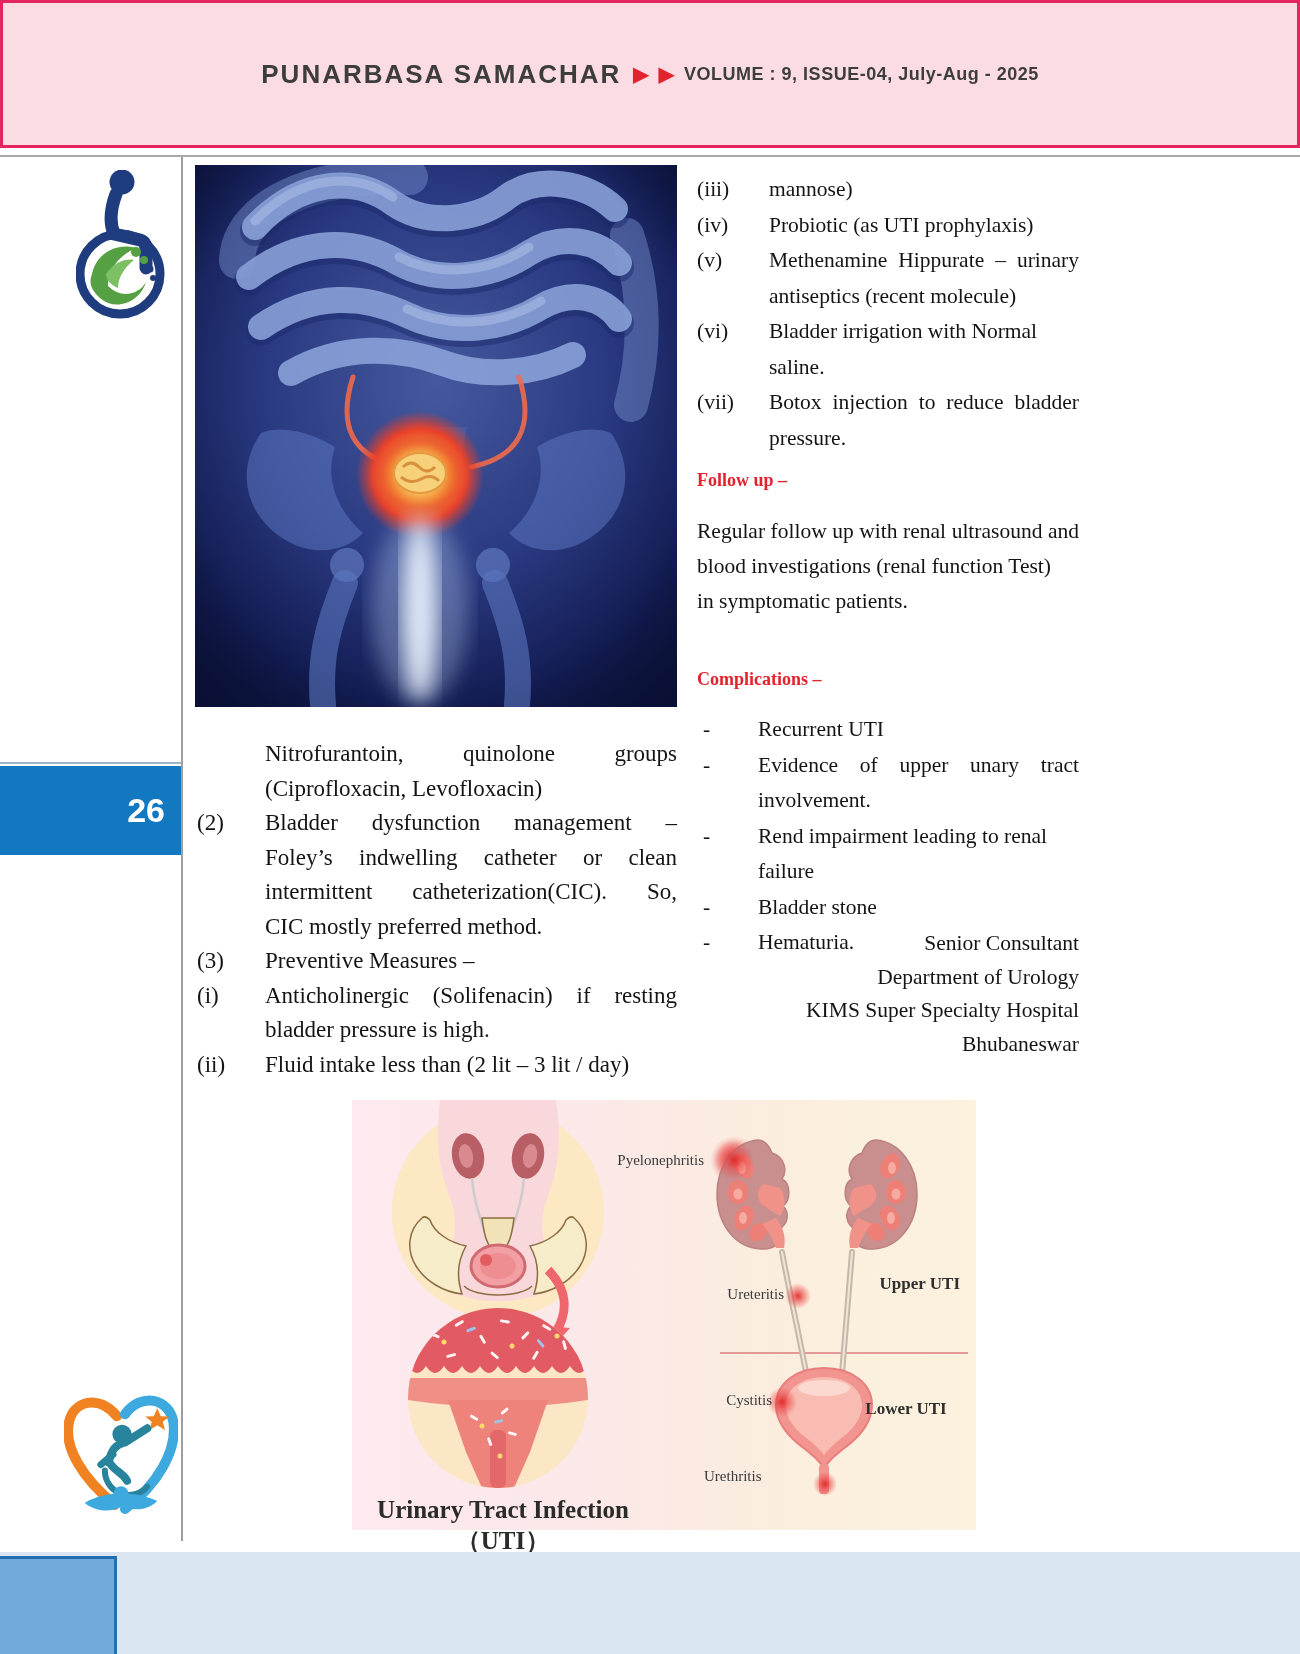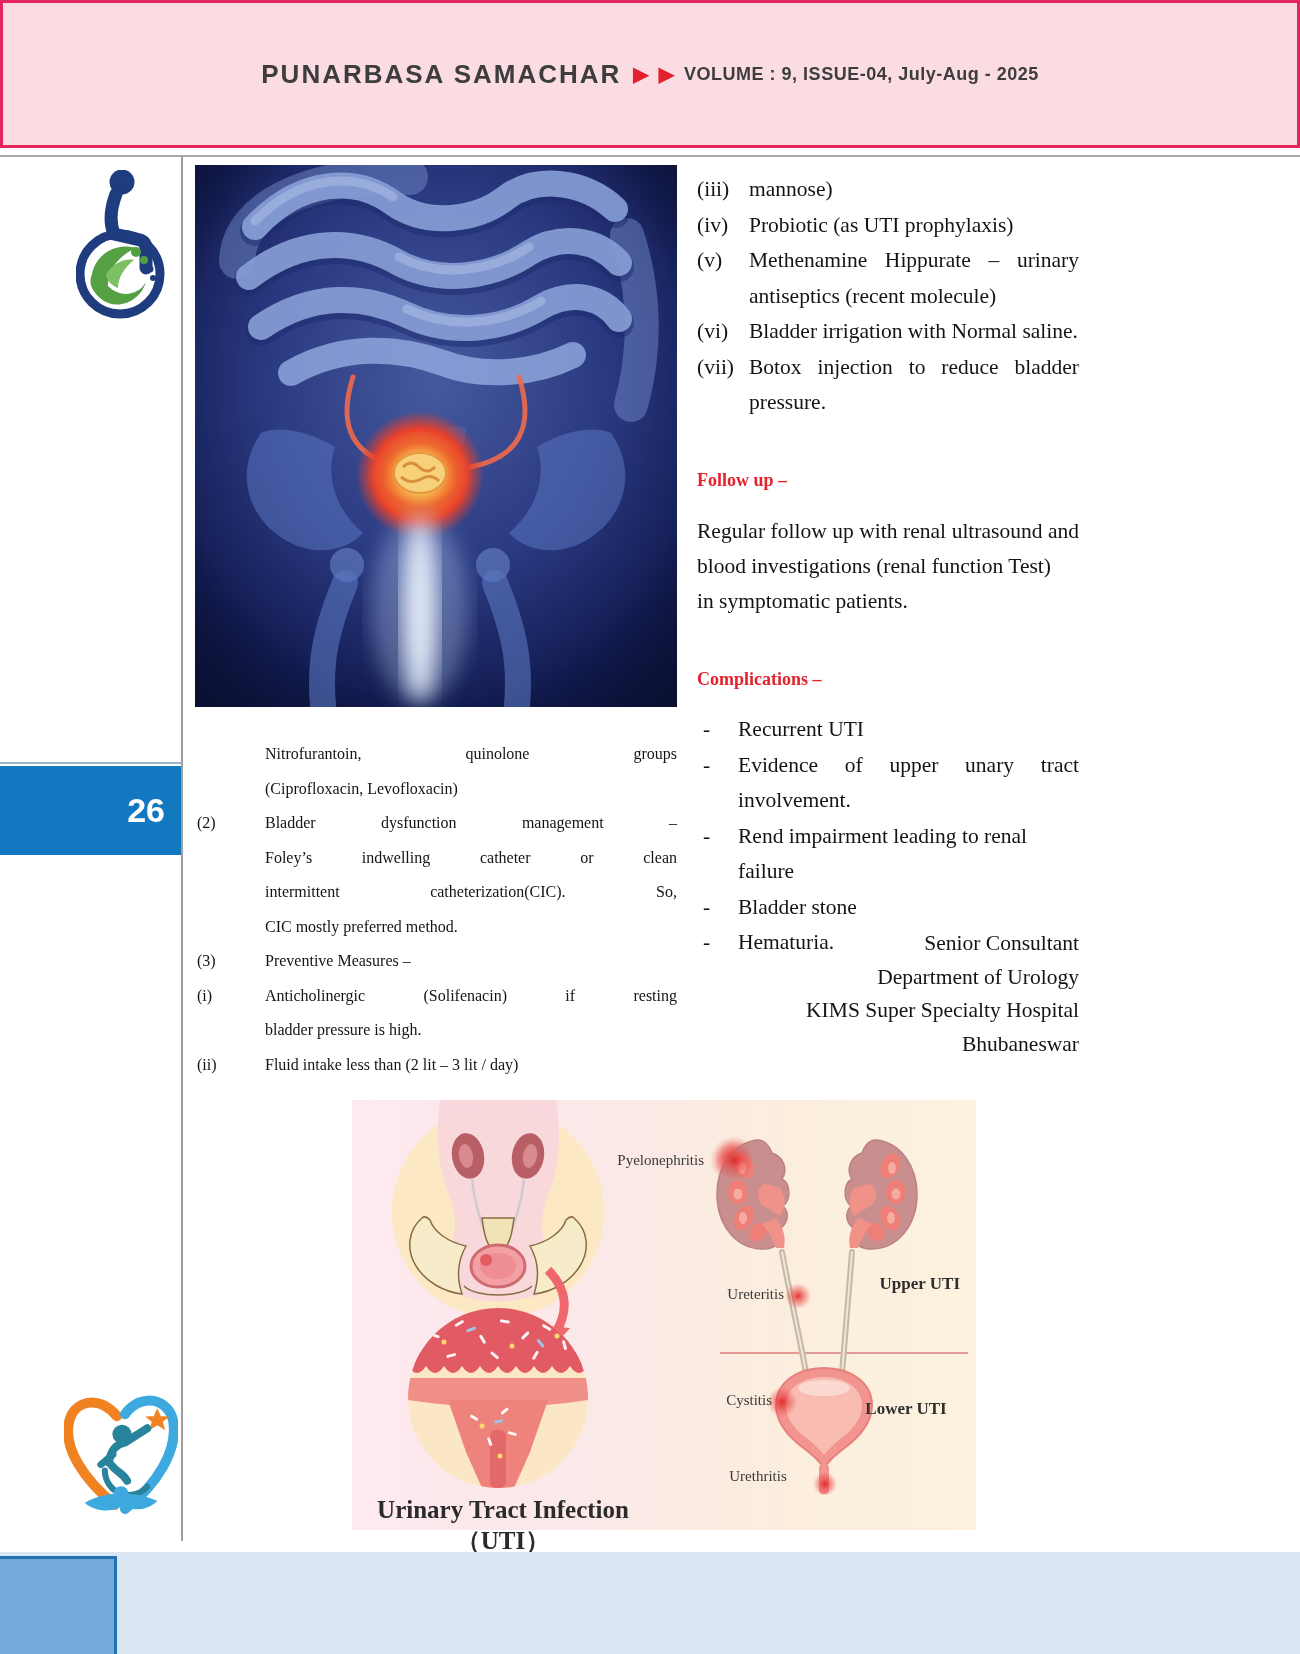--- a/index.html
+++ b/index.html
@@ -21,28 +21,28 @@
   .logo-top{position:absolute;left:76px;top:170px;width:92px;height:152px;}
   .logo-bottom{position:absolute;left:64px;top:1390px;width:114px;height:126px;}
 
   .pageno-line{position:absolute;left:0;top:762px;width:181px;height:2px;background:#9fb3c8;}
   .pageno-box{position:absolute;left:0;top:766px;width:181px;height:89px;
     background:var(--page_box_blue,#1278bf);color:#fff;font-family:"Liberation Sans",sans-serif;
     font-weight:bold;font-size:34px;display:flex;align-items:center;justify-content:flex-end;
     padding-right:16px;box-sizing:border-box;}
 
   
-  .col-left{position:absolute;left:197px;top:737px;width:480px;font-size:16px;line-height:34.5px;}
+  .col-left{position:absolute;left:197px;top:737px;width:480px;font-size:23px;line-height:34.5px;}
   .col-left .item{display:flex;}
   .col-left .mk{flex:0 0 68px;}
   .col-left .bd{flex:1;}
 
   .col-right{position:absolute;left:697px;top:0;width:382px;height:1110px;font-size:21.5px;line-height:35.5px;}
   .rc-items{position:absolute;left:0;top:172px;width:382px;}
-  .col-right .item{display:flex;}
+  .col-right .item{display:flex;gap:20px;}
   .rc-items .mk{flex:0 0 52px;}
   .col-right .bd{flex:1;}
   .rc-head{position:absolute;left:0;font-weight:bold;font-size:18px;color:var(--accent_red,#e4222d);text-align:center;}
   .fu-h{top:463px;}
   .fu-p{position:absolute;left:0;top:514px;width:382px;line-height:35px;}
   .co-h{top:662px;}
   .co-list{position:absolute;left:0;top:712px;width:382px;}
   .co-list .mk{flex:0 0 41px;padding-left:6px;box-sizing:border-box;}
   .sig{position:absolute;left:0;top:927px;width:382px;text-align:right;font-size:21.5px;line-height:33.5px;}
 
@@ -56,21 +56,21 @@
   .uti-figure{position:absolute;left:352px;top:1100px;width:624px;height:430px;
     background:linear-gradient(90deg,#fde9ef 0%,#fbe8e8 38%,#fbeedd 72%,#fcf2de 100%);}
   .uti-figure svg{position:absolute;left:0;top:0;}
   .fl{position:absolute;font-size:15px;color:#3a3a3a;}
   .fl.bold{font-weight:bold;font-size:17px;color:#2e2e2e;}
   .fl-pyelo{left:226px;top:52px;width:126px;text-align:right;}
   .fl-ureteritis{left:332px;top:186px;width:100px;text-align:right;}
   .fl-upper{left:500px;top:174px;width:108px;text-align:right;}
   .fl-cystitis{left:340px;top:292px;width:80px;text-align:right;}
   .fl-lower{left:500px;top:299px;width:108px;text-align:center;font-family:Liberation Serif, serif;}
-  .fl-urethritis{left:352px;top:368px;width:108px;text-align:center;}
+  .fl-urethritis{left:352px;top:368px;width:108px;text-align:left;}
   .fig-caption{position:absolute;left:6px;top:396px;width:290px;text-align:center;
     font-weight:bold;font-size:25px;color:#2b2b2b;}
 
   
   .footer-bar{position:absolute;left:0;top:1552px;width:1300px;height:102px;background:var(--footer_bar,#dbe6f3);}
   .footer-box{position:absolute;left:-3px;top:1556px;width:120px;height:101px;
     background:var(--footer_box,#74a9db);border:3px solid var(--footer_box_border,#2270af);box-sizing:border-box;}
 </style>
 </head>
 <body>

